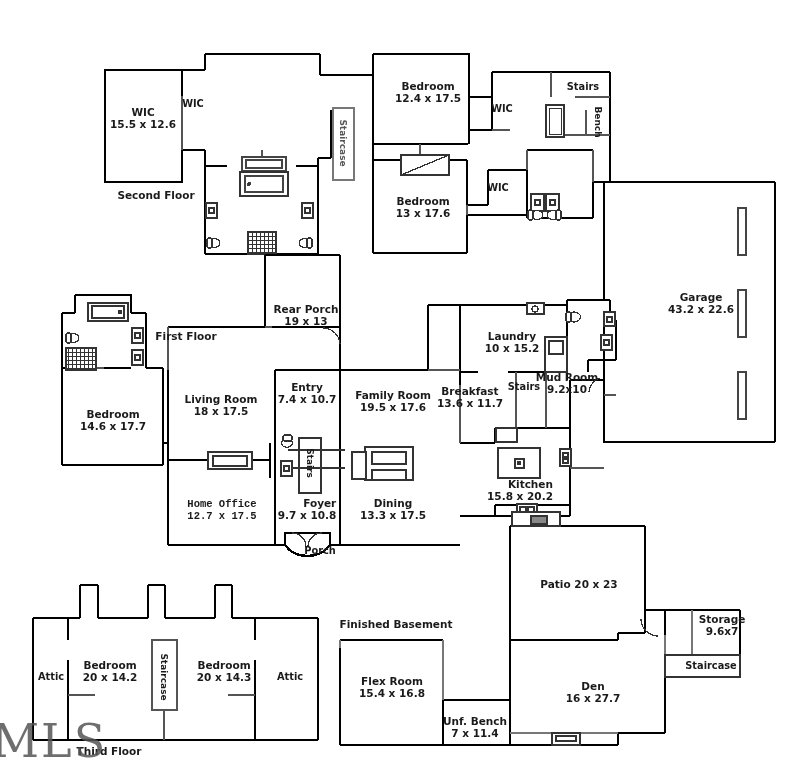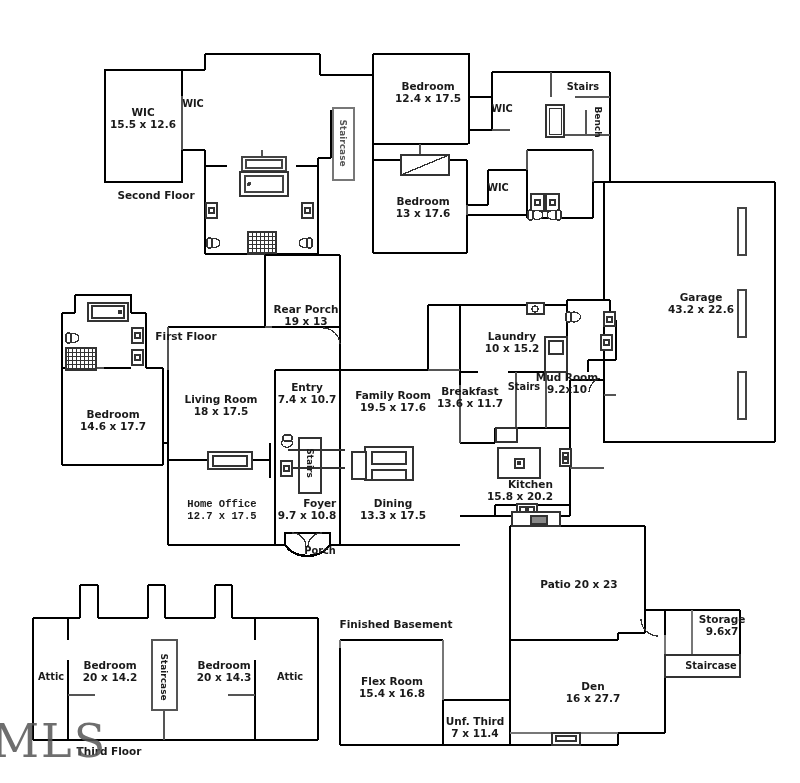--- a/index.html
+++ b/index.html
@@ -531,21 +531,21 @@
   <div class="lbl s11" style="left:224px; top:671px;"><span>Bedroom</span>
 <span>20 x 14.3</span></div>
 
   <div class="lbl s10" style="left:290px; top:677px;">Attic</div>
 
   <div class="lbl s11" style="left:579px; top:584px;">Patio 20 x 23</div>
 
   <div class="lbl s11" style="left:392px; top:687px;"><span>Flex Room</span>
 <span>15.4 x 16.8</span></div>
 
-  <div class="lbl s11" style="left:475px; top:727px;"><span>Unf. Third</span>
+  <div class="lbl s11" style="left:475px; top:727px;"><span>Unf. Bench</span>
 <span>7 x 11.4</span></div>
 
   <div class="lbl s11" style="left:593px; top:692px;"><span>Den</span>
 <span>16 x 27.7</span></div>
 
   <div class="lbl s11" style="left:714px; top:625px;padding-left:16px;"><span>Storage</span>
 <span>9.6x7</span></div>
 
   <div class="lbl s10" style="left:711px; top:666px;">Staircase</div>
 

